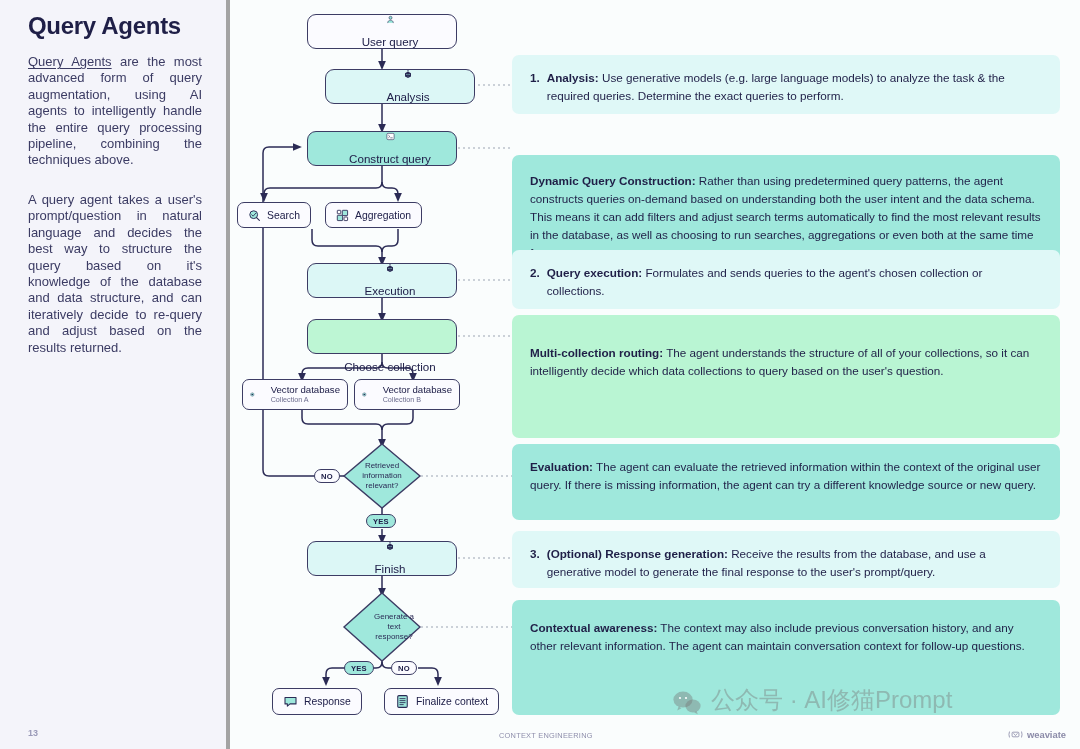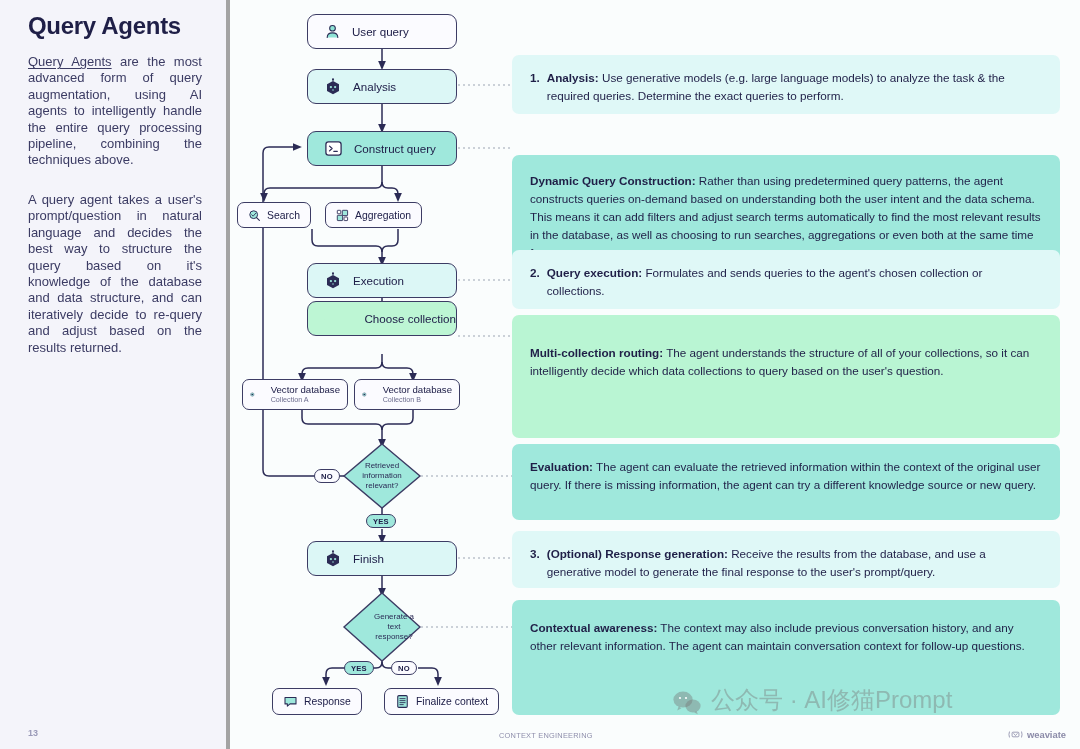--- a/index.html
+++ b/index.html
@@ -48,21 +48,21 @@
   #flow-svg { position: absolute; left: 0; top: 0; }
 
   .node {
     position: absolute;
     border: 1.4px solid #3c3c64;
     border-radius: 9px;
     display: flex; align-items: center;
     color: #20204a;
     background: #fbfbff;
   }
-  .node-wide { width: 150px; height: 35px; padding-left: 16px; gap: 11px; }
+  .node-wide { width: 150px; height: 35px; padding-left: 16px; gap: 11px; flex-direction: column; }
   .node-label { font-size: 11.6px; font-weight: 500; white-space: nowrap; }
   .node-sub { font-size: 7.2px; color: #6c6c8e; line-height: 9px; }
 
   .n-white   { background: #fbfbff; }
   .n-pale    { background: #dcf7f6; }
   .n-teal    { background: #9fe8dc; }
   .n-green   { background: #bdf6d4; }
 
   .small-node {
     position: absolute; height: 26px;
@@ -206,21 +206,21 @@
       </svg>
 
       <div class="node node-wide n-white" style="left:77px; top:14px;">
         <svg width="17" height="17" viewBox="0 0 24 24">
           <circle cx="12" cy="7.4" r="4" fill="#8fe3d6" stroke="#2b2b55" stroke-width="1.5"></circle>
           <path d="M4.5 20.5c0-4.2 3.4-6.6 7.5-6.6s7.5 2.4 7.5 6.6" fill="#8fe3d6" stroke="#2b2b55" stroke-width="1.5" stroke-linecap="round"></path>
         </svg>
         <span class="node-label">User query</span>
       </div>
 
-      <div class="node node-wide n-pale" style="left:77px; top:69px;">
+      <div class="node node-wide n-pale" style="left:95px; top:69px;">
         <svg width="18" height="18" viewBox="0 0 24 24">
           <path d="M12 1.2 L12 4" stroke="#2b2b55" stroke-width="1.4"></path>
           <circle cx="12" cy="1.6" r="1.4" fill="#2b2b55"></circle>
           <polygon points="12,4 20,8.4 20,17.2 12,21.6 4,17.2 4,8.4" fill="#2b2b55"></polygon>
           <circle cx="9.2" cy="12" r="1.5" fill="#9fe8dc"></circle>
           <circle cx="14.8" cy="12" r="1.5" fill="#9fe8dc"></circle>
           <circle cx="12" cy="16" r="1" fill="#9fe8dc"></circle>
         </svg>
         <span class="node-label">Analysis</span>
       </div>
@@ -258,21 +258,21 @@
           <path d="M12 1.2 L12 4" stroke="#2b2b55" stroke-width="1.4"></path>
           <circle cx="12" cy="1.6" r="1.4" fill="#2b2b55"></circle>
           <polygon points="12,4 20,8.4 20,17.2 12,21.6 4,17.2 4,8.4" fill="#2b2b55"></polygon>
           <circle cx="9.2" cy="12" r="1.5" fill="#9fe8dc"></circle>
           <circle cx="14.8" cy="12" r="1.5" fill="#9fe8dc"></circle>
           <circle cx="12" cy="16" r="1" fill="#9fe8dc"></circle>
         </svg>
         <span class="node-label">Execution</span>
       </div>
 
-      <div class="node node-wide n-green" style="left:77px; top:301px;gap:40px;">
+      <div class="node node-wide n-green" style="left:77px; top:319px;gap:40px;">
         <svg width="18" height="18" viewBox="0 0 24 24">
           <rect x="2.6" y="2.6" width="7.6" height="11.4" rx="1.2" fill="none" stroke="#2b2b55" stroke-width="1.8"></rect>
           <rect x="13.8" y="2.6" width="7.6" height="6" rx="1.2" fill="none" stroke="#2b2b55" stroke-width="1.8"></rect>
           <rect x="2.6" y="17" width="7.6" height="4.4" rx="1.2" fill="none" stroke="#2b2b55" stroke-width="1.8"></rect>
           <rect x="13.8" y="11.6" width="7.6" height="9.8" rx="1.2" fill="none" stroke="#2b2b55" stroke-width="1.8"></rect>
         </svg>
         <span class="node-label">Choose collection</span>
       </div>
 
       <div class="db-node" style="left:12px; top:379px;">

